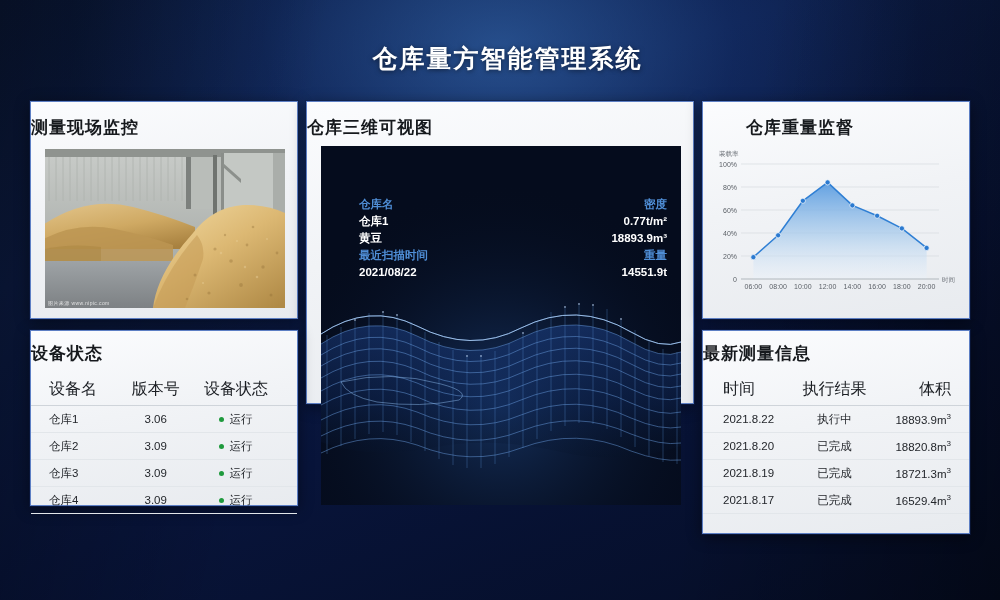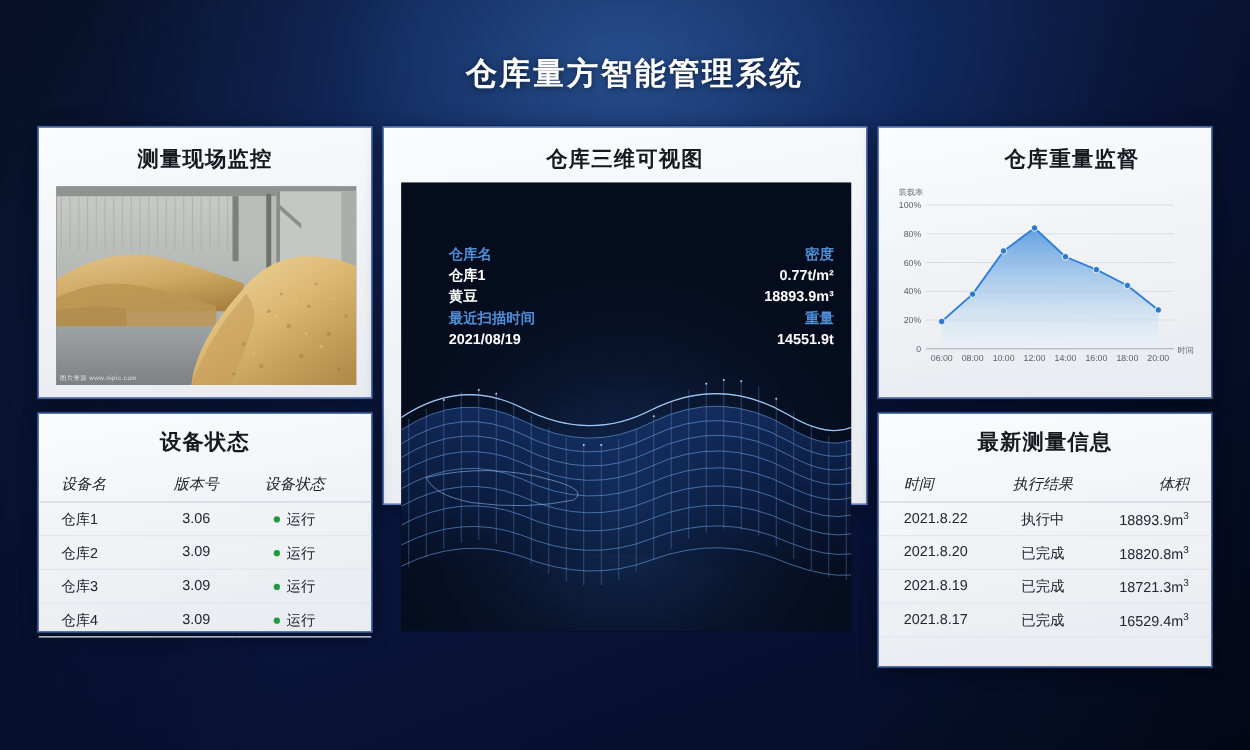--- a/index.html
+++ b/index.html
@@ -29,21 +29,21 @@
     padding-left:15px;
   }
 
   .panel {
     position:absolute;
     background:linear-gradient(170deg,#fbfcfe 0%,#f1f3f6 45%,#e8ebef 100%);
     border:1px solid #5d7fc4;
     box-shadow:0 0 0 1px rgba(12,30,72,0.55), 0 3px 14px rgba(0,0,0,0.45);
   }
   .panel-title {
-    text-align:center; color:#16191d; font-weight:bold;
+    color:#16191d; font-weight:bold;
     font-size:17px; letter-spacing:1px;
   }
 
   
   #p-camera { left:30px; top:101px; width:268px; height:218px; }
   #p-camera .panel-title { margin-top:14px; }
   .cam-wrap {
     position:absolute; left:14px; top:47px; width:240px; height:159px;
     overflow:hidden; background:#6d6257;
   }
@@ -79,21 +79,21 @@
   .ax-name { font-size:6.5px; fill:#6a6f76; font-family:"Liberation Sans",sans-serif; }
 
   
   #p-device { left:30px; top:330px; width:268px; height:176px; }
   #p-device .panel-title { margin-top:11px; }
   table.tb { width:100%; border-collapse:collapse; margin-top:8px; }
   table.tb th, table.tb td {
     font-size:11.5px; color:#23262b; font-weight:normal;
     padding:5.5px 0; text-align:center;
   }
-  table.tb th { font-size:12px; color:#1b1e23; border-bottom:1px solid #cfd4da;font-style:italic; }
+  table.tb th { font-size:16px; color:#1b1e23; border-bottom:1px solid #cfd4da; }
   table.tb td { border-bottom:1px solid #e2e6ea; }
   #p-device table.tb th:first-child, #p-device table.tb td:first-child { text-align:left; padding-left:18px; }
   #p-device table.tb th:last-child,  #p-device table.tb td:last-child  { padding-right:14px; }
   .dot {
     display:inline-block; width:5px; height:5px; border-radius:50%;
     background:#1f9a3d; margin-right:5px; vertical-align:middle;
   }
 
   
   #p-measure { left:702px; top:330px; width:268px; height:204px; }
@@ -285,21 +285,21 @@
         </div>
         <div class="info-row">
           <span class="val">黄豆</span>
           <span class="val">18893.9m³</span>
         </div>
         <div class="info-row">
           <span class="lbl">最近扫描时间</span>
           <span class="lbl">重量</span>
         </div>
         <div class="info-row">
-          <span class="val">2021/08/19</span>
+          <span class="val">2021/08/22</span>
           <span class="val">14551.9t</span>
         </div>
       </div>
     </div>
   </div>
 
   <div class="panel" id="p-chart">
     <div class="panel-title">仓库重量监督</div>
     <div class="chart-box">
       <svg class="chart-svg" viewBox="0 0 252 170">

